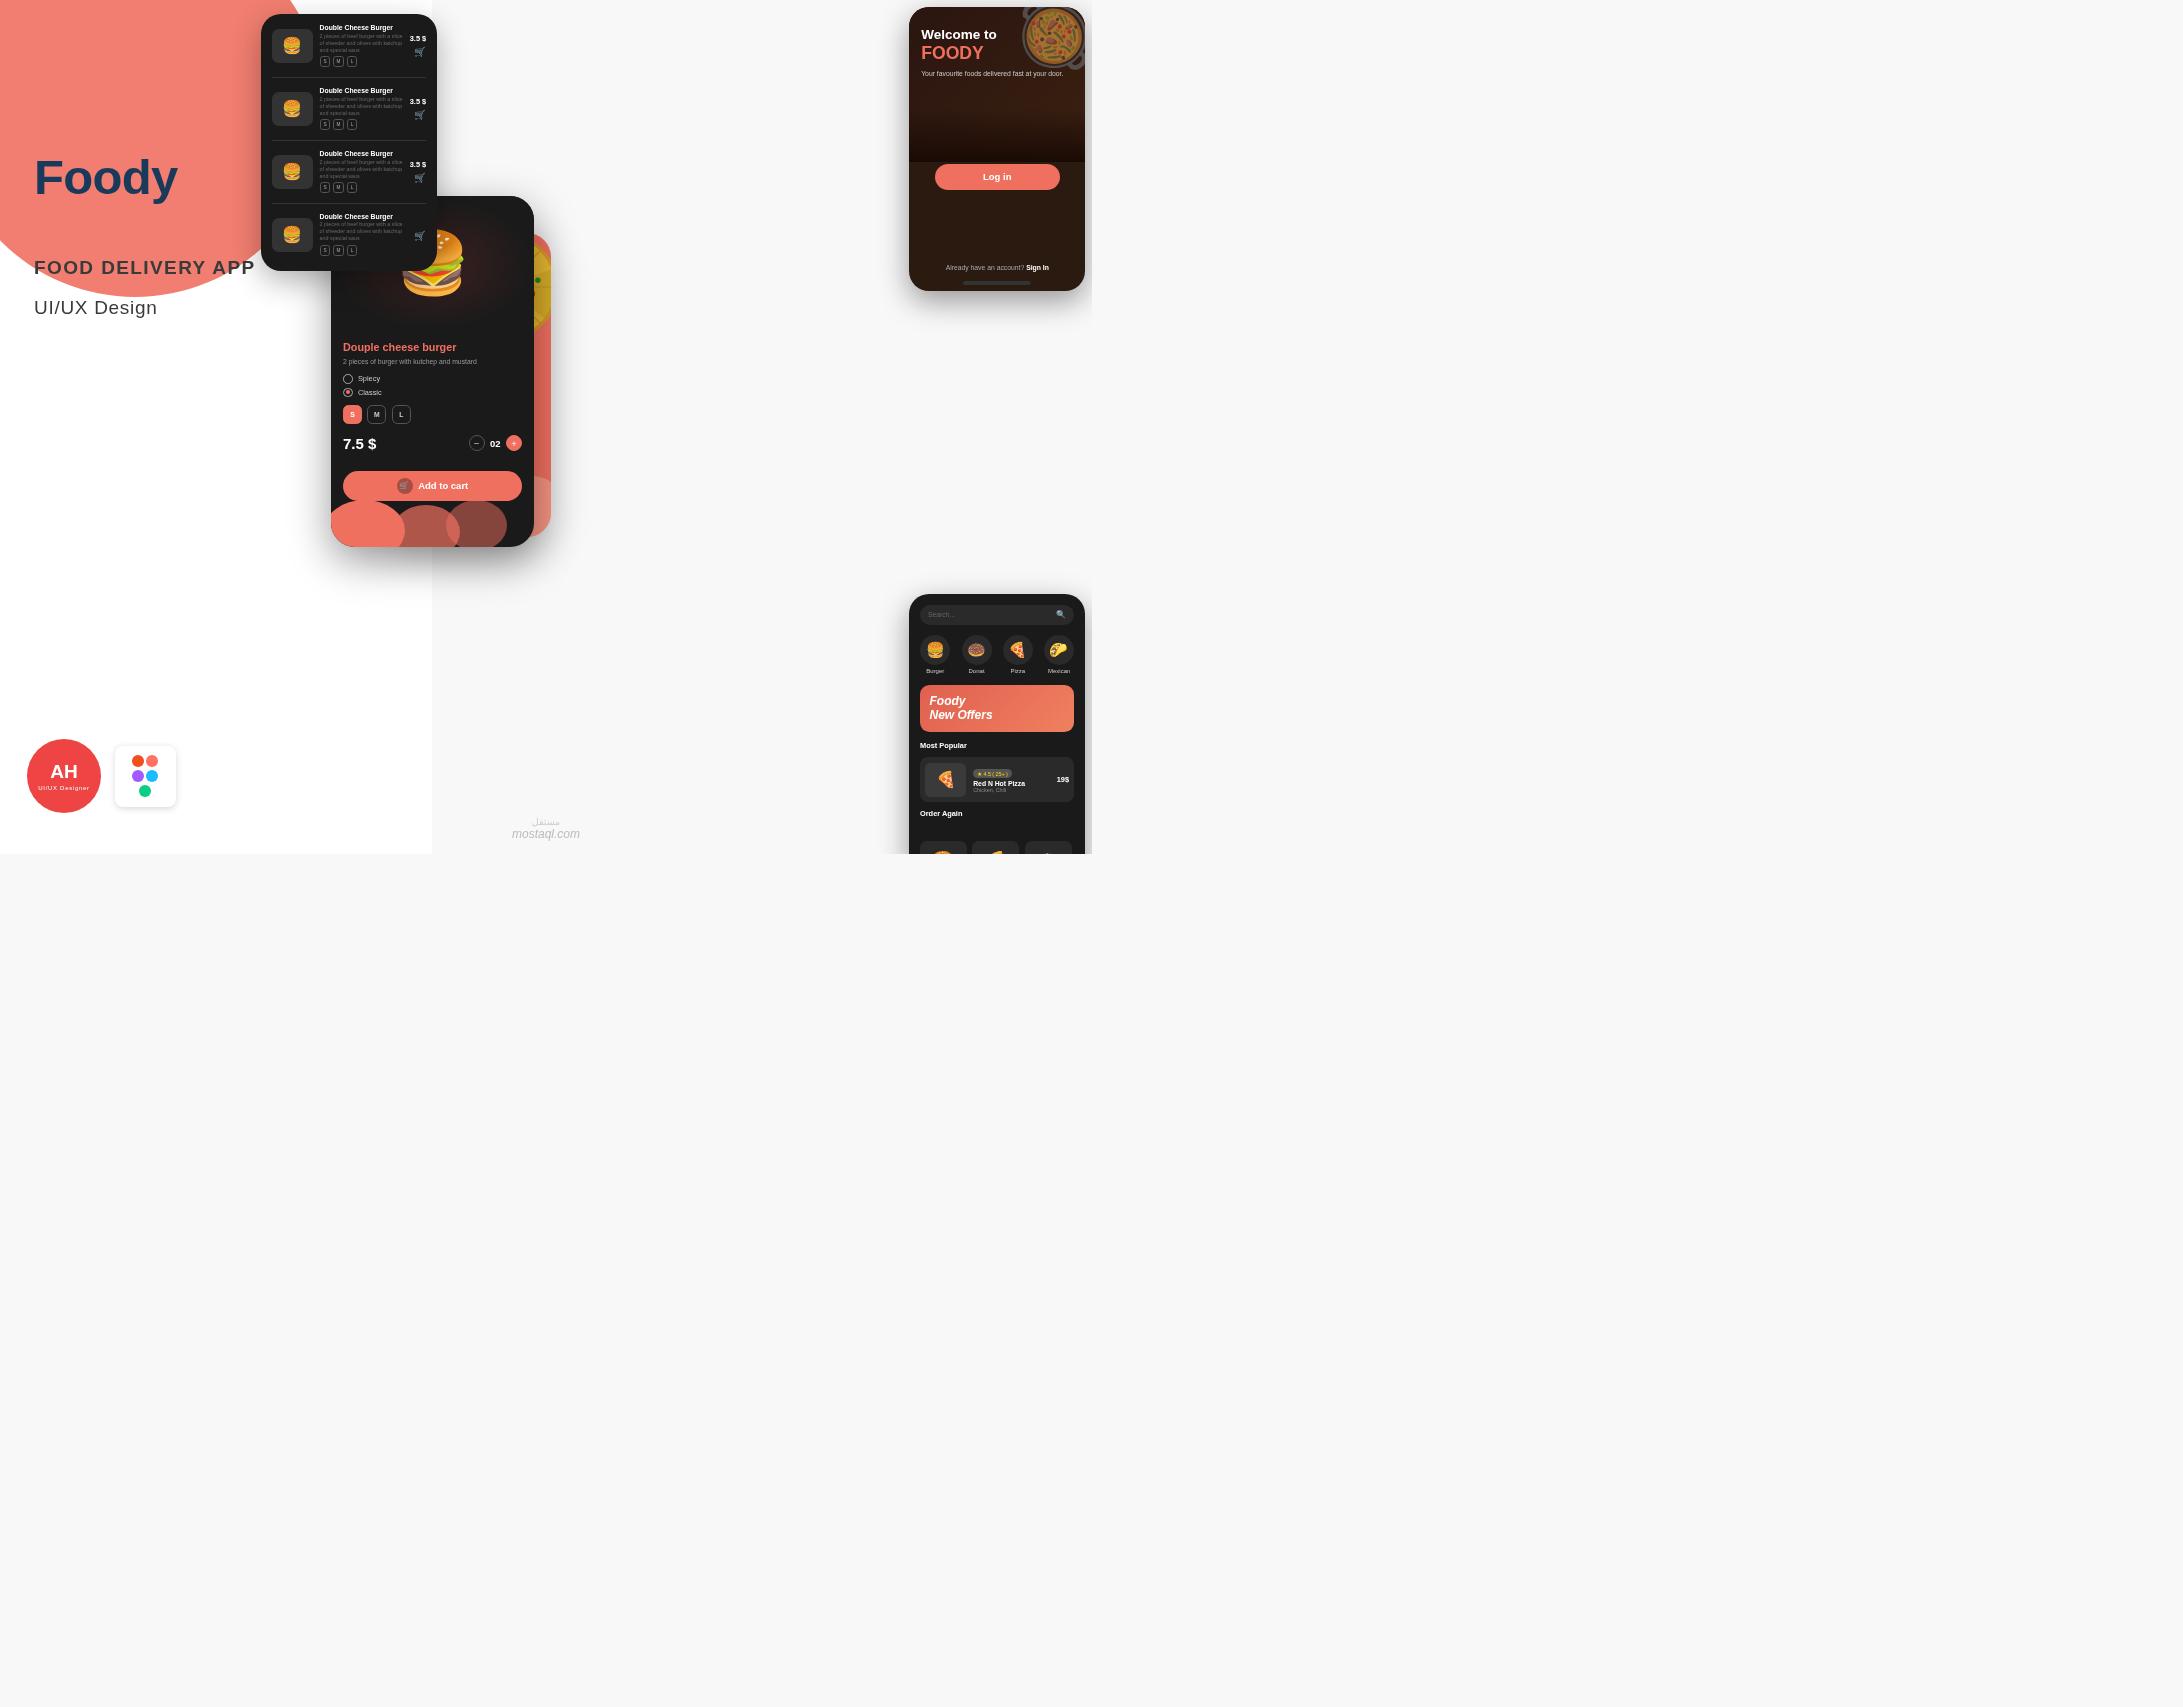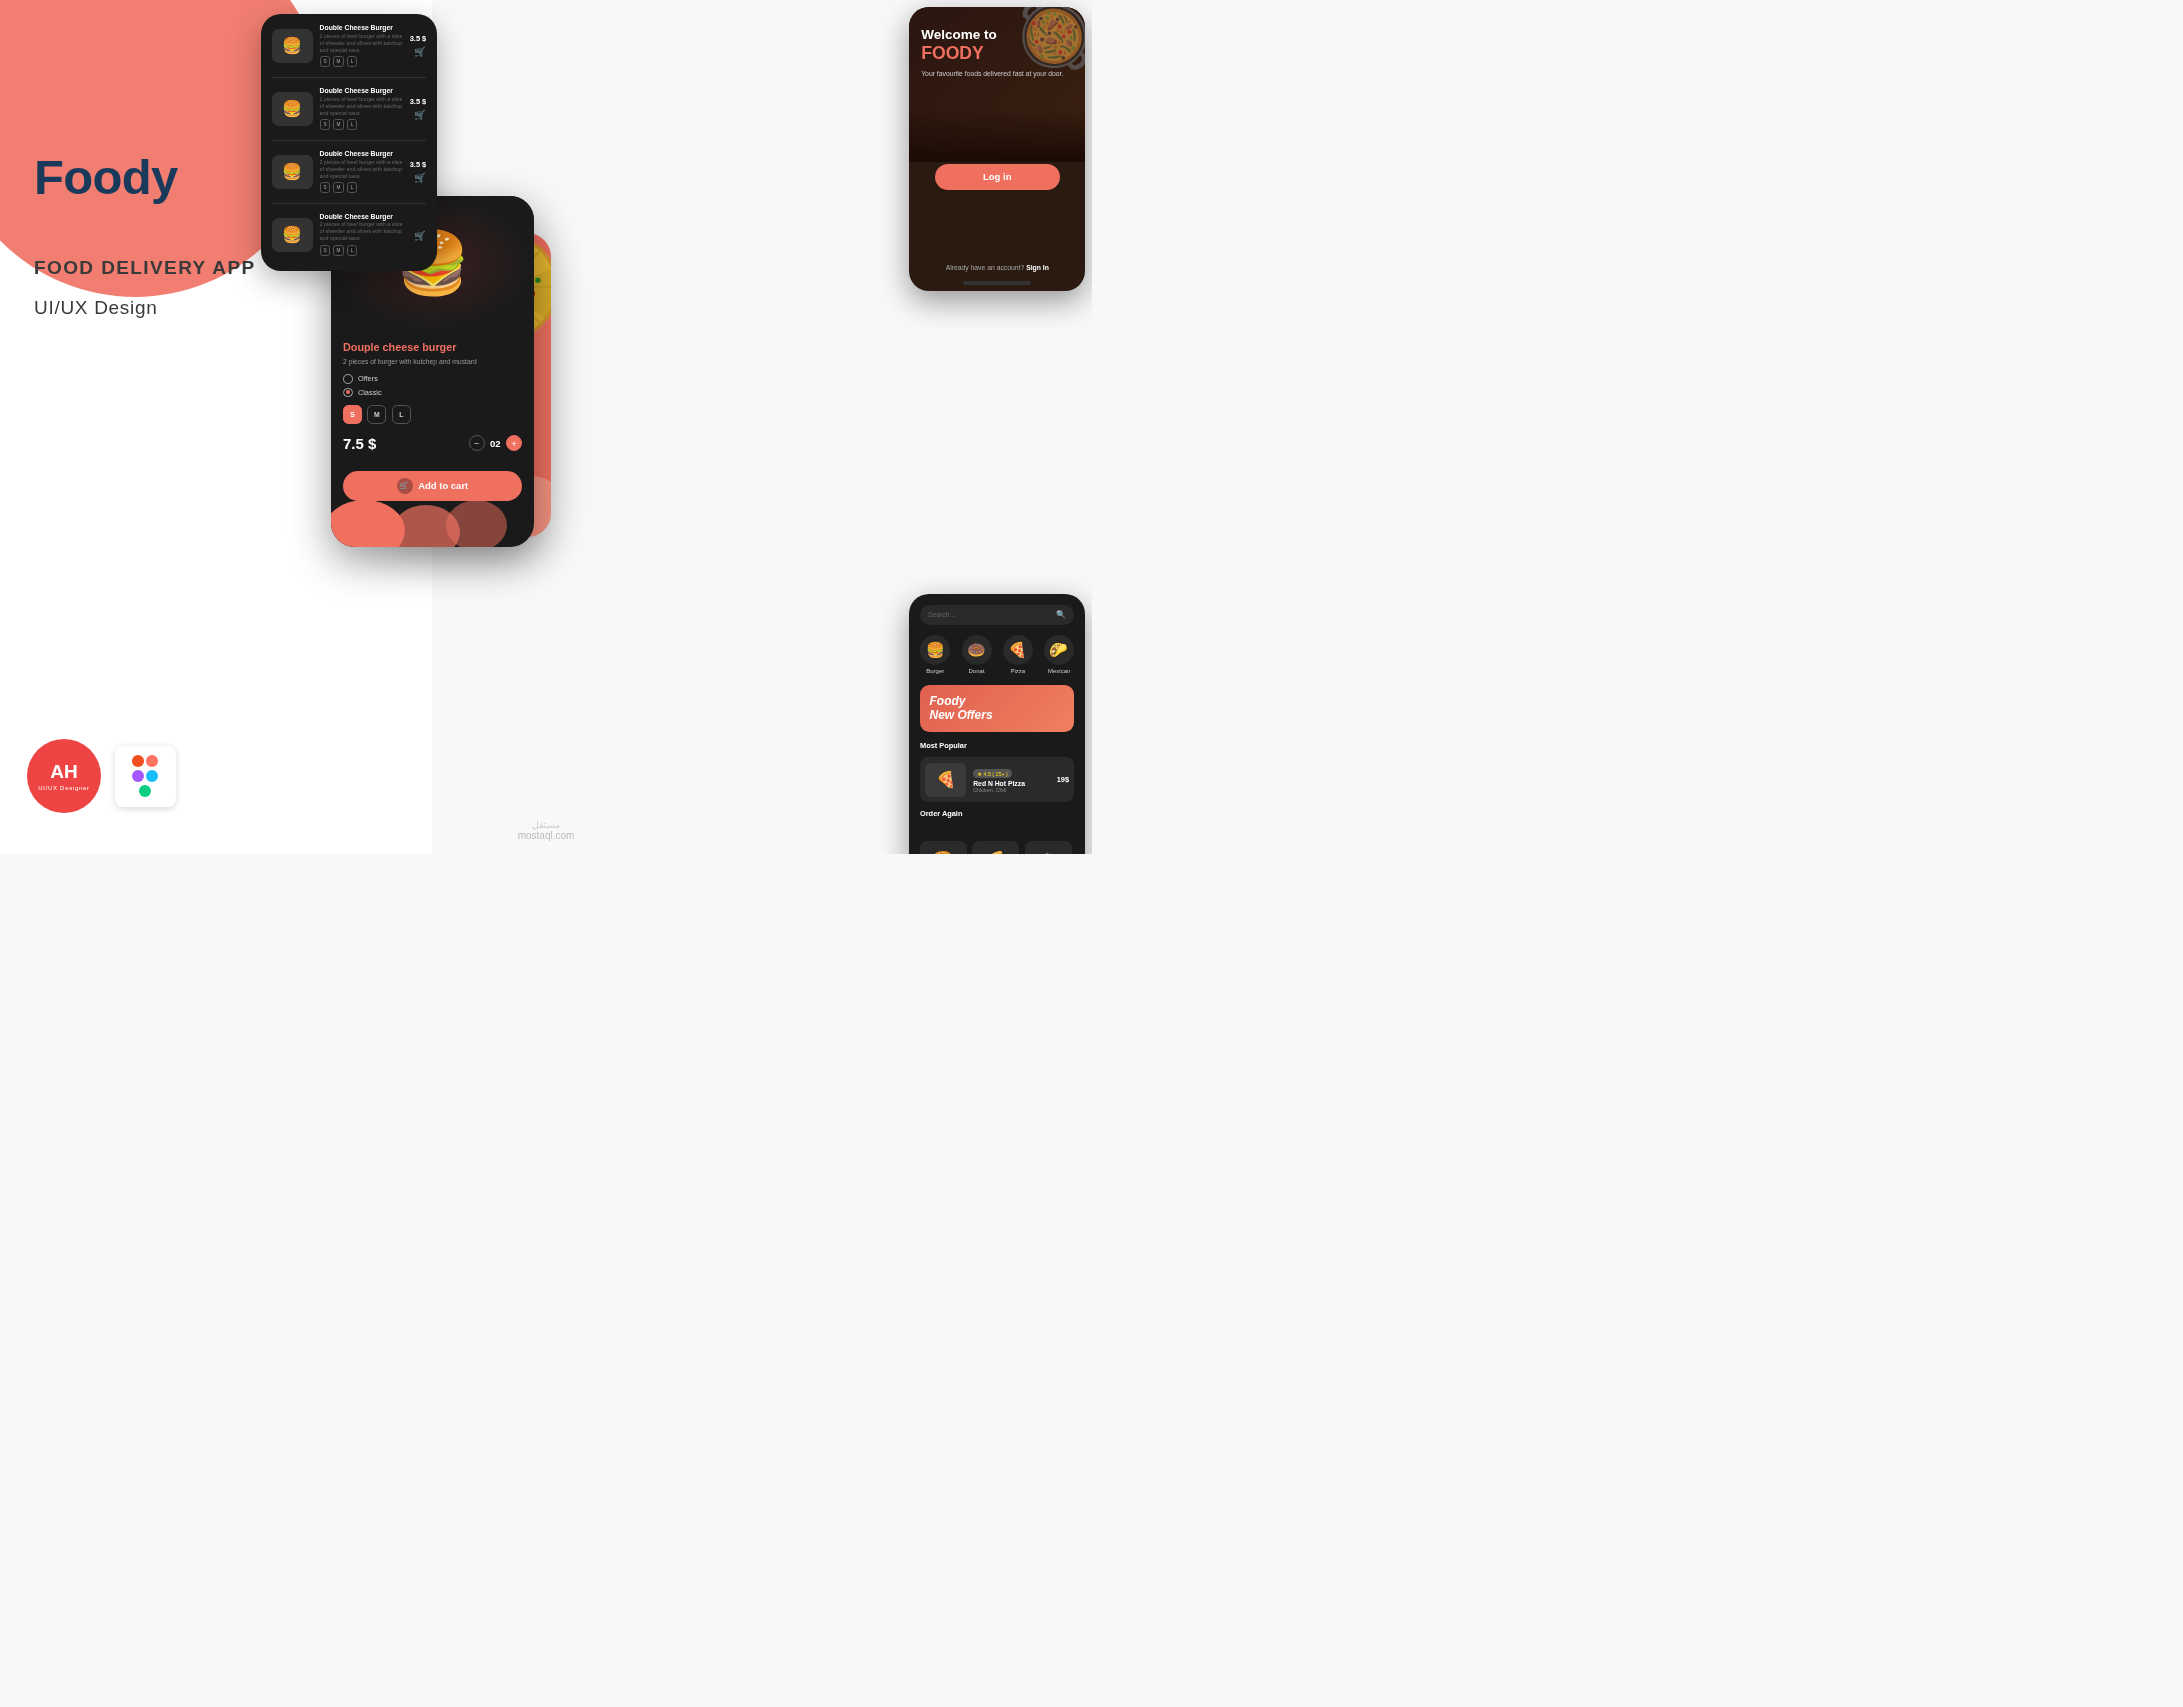--- a/index.html
+++ b/index.html
@@ -686,21 +686,22 @@
     }
 
     .watermark-arabic {
       color: #ccc;
       font-size: 9.5px;
       font-weight: 300;
     }
 
     .watermark-latin {
       color: #bbb;
-      font-size: 10px;
+      font-size: 12px;
+      font-style: italic;
     }
 
     
     .right-top-list {
       position: absolute;
       right: 331px;
       top: 13.5px;
     }
 
     .right-top-welcome {
@@ -829,21 +830,21 @@
       <span class="burger-emoji">🍔</span>
     </div>
     <div class="product-info">
       <div class="product-name">Douple cheese burger</div>
       <div class="product-desc">2 pieces of burger with kutchep and mustard</div>
 
       <div class="options-row">
         <div class="option-item">
           <div class="radio-outer">
           </div>
-          <span class="option-label">Offers</span>
+          <span class="option-label">Spiecy</span>
         </div>
         <div class="option-item">
           <div class="radio-outer">
             <div class="radio-inner"></div>
           </div>
           <span class="option-label">Classic</span>
         </div>
       </div>
 
       <div class="size-row">

